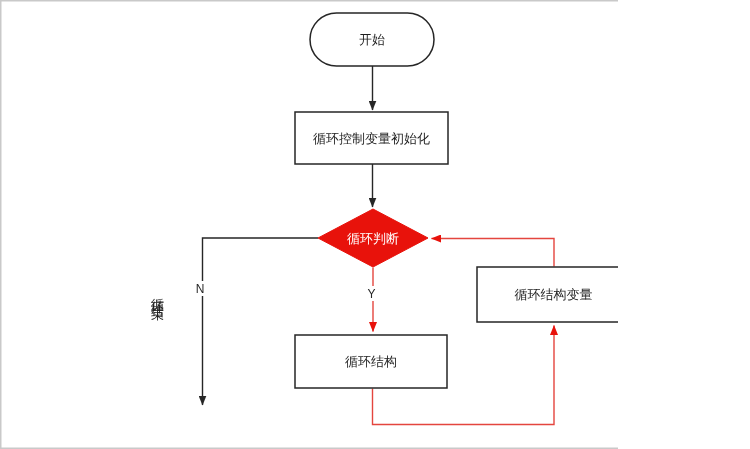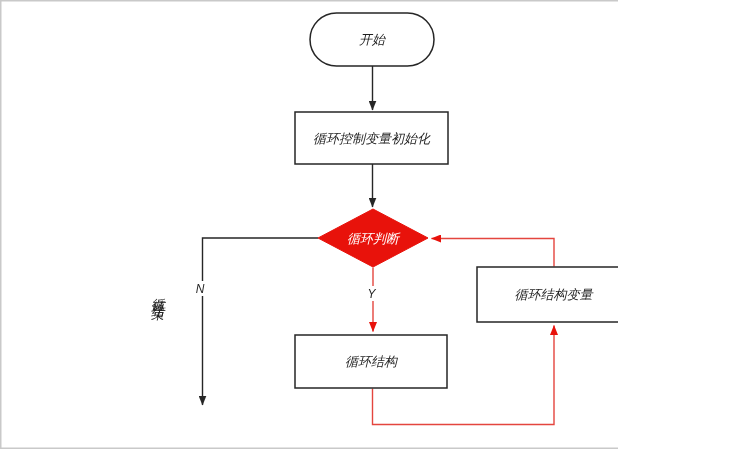--- a/index.html
+++ b/index.html
@@ -7,21 +7,20 @@
     padding: 0;
     background: #ffffff;
     font-family: "Liberation Sans", sans-serif;
   }
   .stage {
     position: relative;
     width: 618px;
     height: 449px;
     background: #86efac;
     overflow: hidden;
-    font-style: italic;
   }
   svg { display: block; }
   .frame {
     fill: #ffffff;
     stroke: #c9c9c9;
     stroke-width: 1.5;
   }
   .node-shape {
     fill: #ffffff;
     stroke: #262626;

